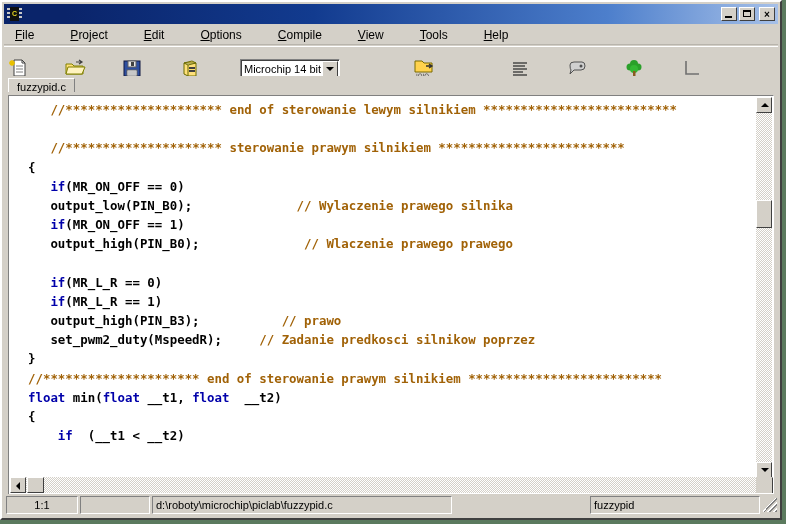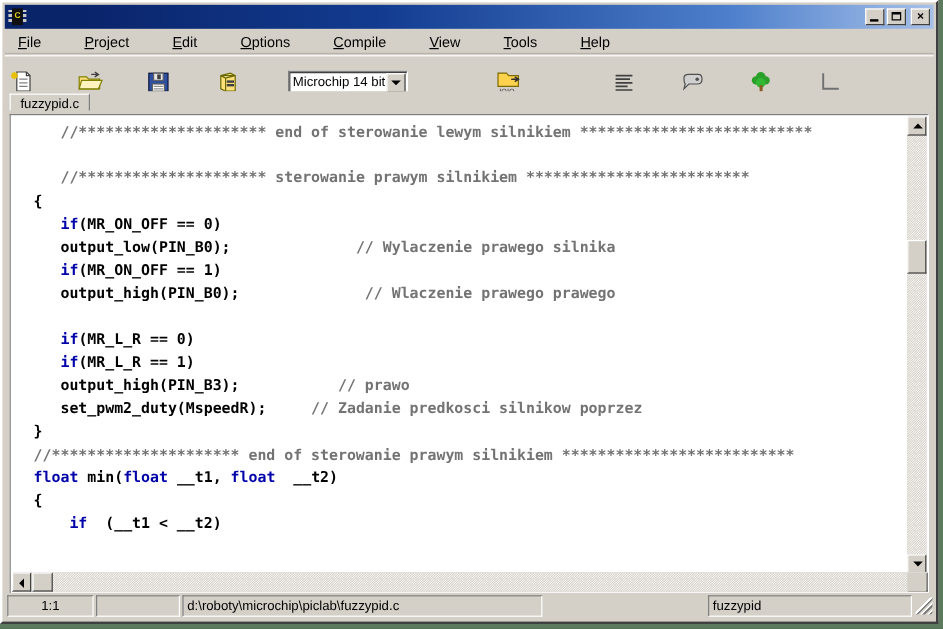--- a/index.html
+++ b/index.html
@@ -243,21 +243,21 @@
   .code-line {
     font-family: "DejaVu Sans Mono", monospace;
     font-size: 12.4px;
     line-height: 19.2px;
     white-space: pre;
     color: #000000;
     font-weight: bold;
     height: 19.2px;
   }
   .kw { color: #0000aa; }
-  .cm { color: #737373; }
+  .cm { color: #a16207; }
   
   .gutter {
     position: absolute;
     left: 1px; top: 1px;
     width: 5px; height: 381px;
     background: #ffffff;
     border-right: 1px solid #d8d8d8;
   }
   
   .vscroll {

